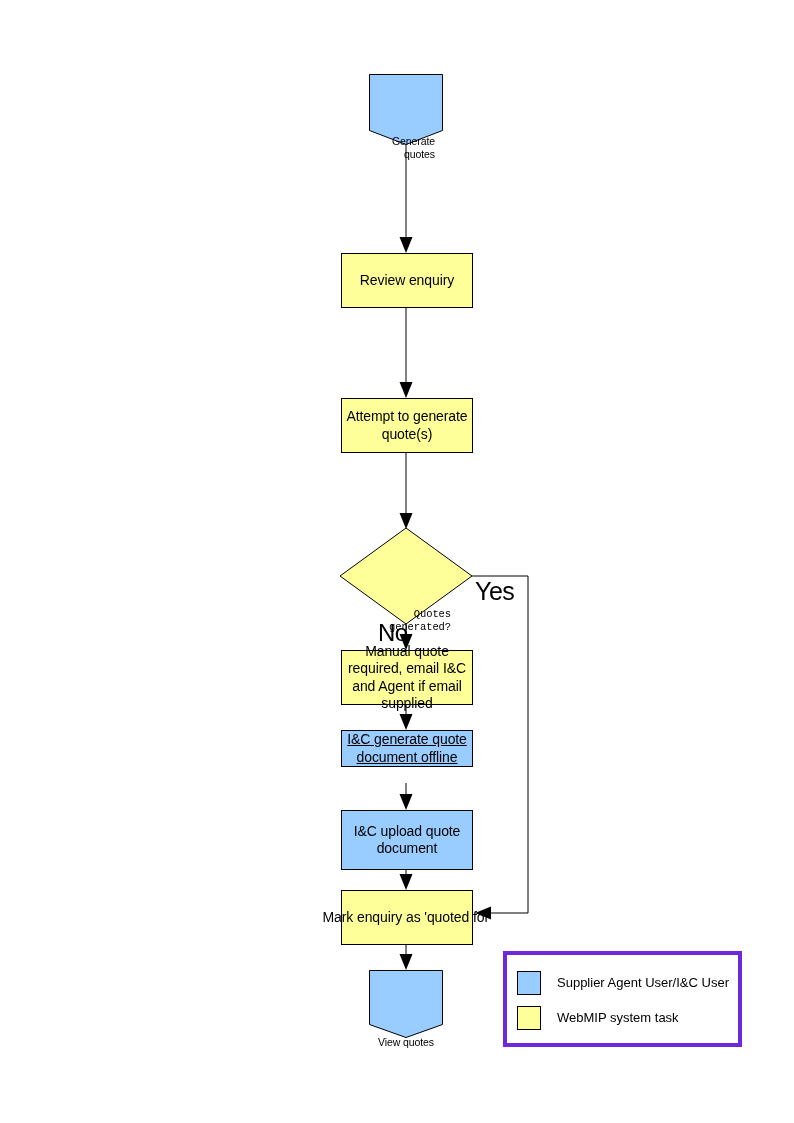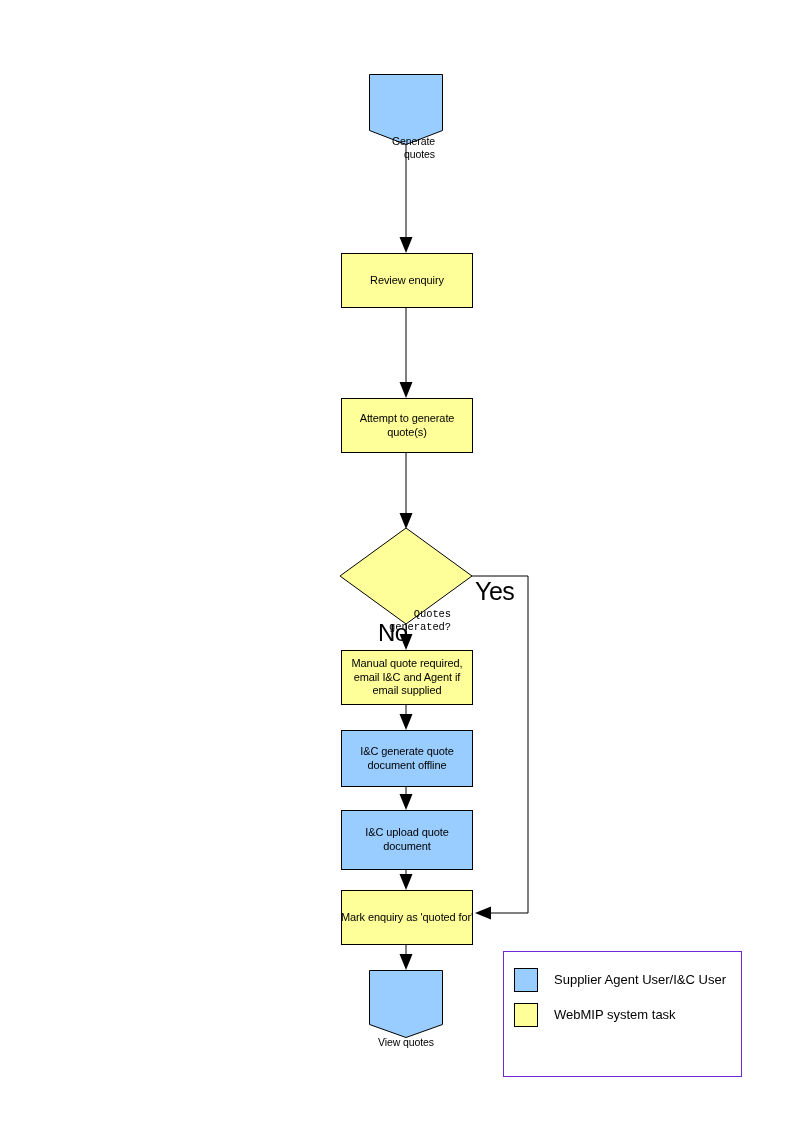--- a/index.html
+++ b/index.html
@@ -2,33 +2,33 @@
 <html><head>
 <meta charset="utf-8">
 <style>
   html,body{margin:0;padding:0;background:#fff;}
   #canvas{
     position:relative;width:794px;height:1123px;background:#ffffff;overflow:hidden;
     font-family:"Liberation Sans", sans-serif;color:#000;
   }
   #connectors{position:absolute;left:0;top:0;width:794px;height:1123px;}
   .node{position:absolute;display:flex;align-items:center;justify-content:center;
-    text-align:center;font-size:11px;line-height:1.25;letter-spacing:-0.1px;}
+    text-align:center;font-size:14px;line-height:1.25;letter-spacing:-0.1px;}
   .rect{border:1px solid #000;box-sizing:border-box;padding:2px 4px;}
   .fill-yellow{background:#FFFF99;}
   .fill-blue{background:#99CCFF;}
   .shapewrap{position:absolute;}
   .shapewrap svg{display:block;}
   .shape-label{position:absolute;left:0;top:0;width:100%;display:flex;
     align-items:center;justify-content:center;text-align:right;
     font-size:10.5px;line-height:1.25;letter-spacing:-0.1px;margin-top:45px;}
   .branch-label{position:absolute;font-size:25px;line-height:1;letter-spacing:-0.5px;}
   .nowrap{white-space:nowrap;}
-  #legend{position:absolute;left:503px;top:951px;width:239px;height:126px;
-    border:1px solid #6d28d9;box-sizing:border-box;background:#fff;text-align:center;}
+  #legend{position:absolute;left:503px;top:951px;width:239px;height:96px;
+    border:4px solid #6d28d9;box-sizing:border-box;background:#fff;text-align:center;}
   .legend-row{position:absolute;left:10px;display:flex;align-items:flex-start;}
   .legend-swatch{width:24px;height:24px;border:1px solid #000;box-sizing:border-box;flex:0 0 auto;}
   .legend-label{margin-left:16px;font-size:13px;line-height:1.3;width:176px;
     display:flex;align-items:center;min-height:24px;}
 </style>
 </head>
 <body>
 
 <div id="canvas">
 
@@ -73,21 +73,21 @@
     <div class="shape-label" style="height:98px;left:22px;width:90px;">Quotes generated?</div>
   </div>
 
   <div class="branch-label" style="left:475px;top:579px;">Yes</div>
   <div class="branch-label" style="left:378px;top:621px;font-size:24px;">No</div>
 
   <div class="node rect fill-yellow" style="left:341px;top:650px;width:132px;height:55px;padding:15px 2px;">
     <span>Manual quote required, email I&amp;C and Agent if email supplied</span>
   </div>
 
-  <div class="node rect fill-blue" style="left:341px;top:730px;width:132px;height:57px;">
+  <div class="node rect fill-blue" style="left:341px;top:730px;width:132px;height:37px;text-decoration:underline;">
     <span>I&amp;C generate quote document offline</span>
   </div>
 
   <div class="node rect fill-blue" style="left:341px;top:810px;width:132px;height:60px;">
     <span>I&amp;C upload quote document</span>
   </div>
 
   <div class="node rect fill-yellow" style="left:341px;top:890px;width:132px;height:55px;padding:0;">
     <span class="nowrap">Mark enquiry as 'quoted for'</span>
   </div>

